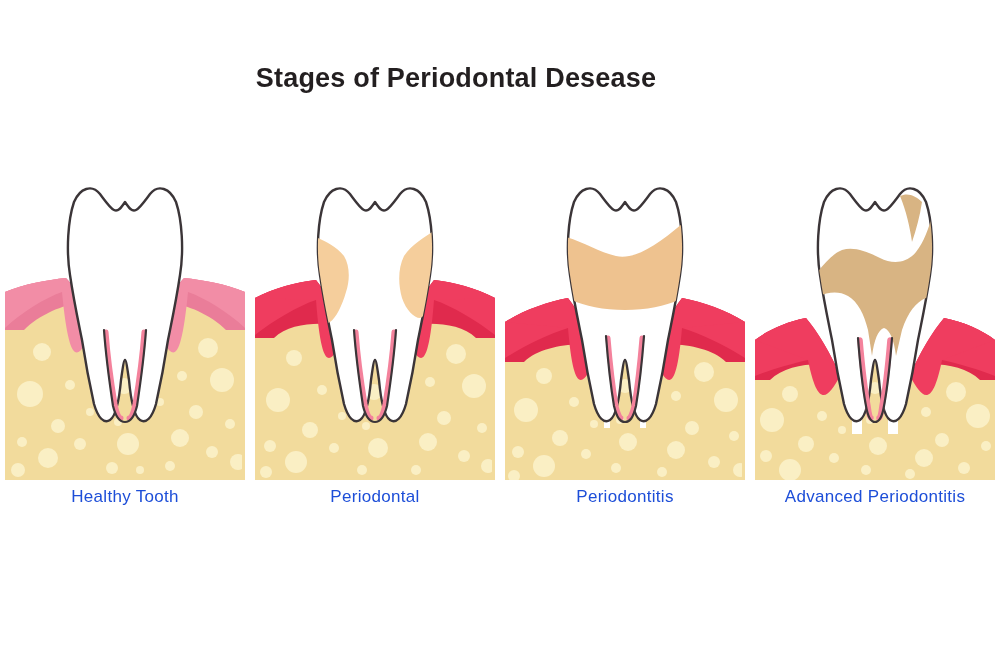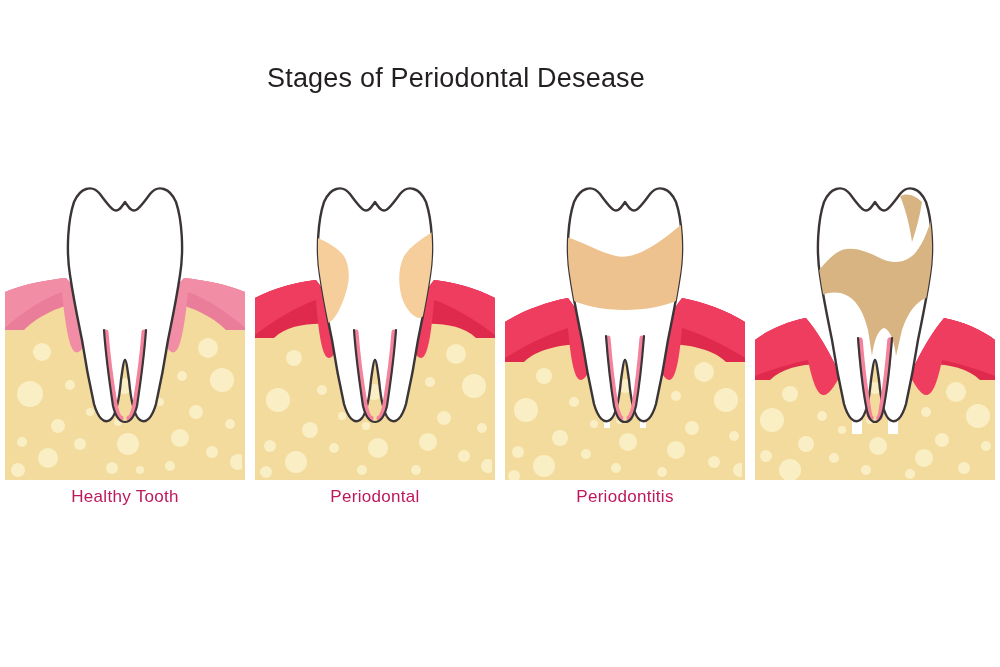--- a/index.html
+++ b/index.html
@@ -21,21 +21,21 @@
     height: 667px;
     background: #ffffff;
   }
   .chart-title {
     position: absolute;
     top: 63px;
     left: 0;
     width: 912px;
     text-align: center;
     font-size: 27px;
-    font-weight: 400;
+    font-weight: 700;
     color: #231f20;
     letter-spacing: 0.2px;
     font-family: "Liberation Sans", sans-serif;
   }
   .stages-row {
     position: absolute;
     top: 180px;
     left: 0;
     width: 1000px;
     height: 360px;
@@ -53,21 +53,21 @@
     align-items: center;
   }
   .stage-figure {
     width: 250px;
     height: 305px;
     display: block;
   }
   .stage-label {
     font-size: 17px;
     font-weight: 400;
-    color: #be185d;
+    color: #1d4ed8;
     letter-spacing: 0.3px;
     text-align: center;
     margin-top: 2px;
     font-family: "Liberation Sans", sans-serif;
     white-space: nowrap;
   }
 </style>
 </head>
 <body>
 
@@ -449,16 +449,17 @@
         </g>
 
         <g fill="none" stroke="#f4829c" stroke-width="5.5" stroke-linecap="round">
           <path d="M110,160 C112,184 115,210 118,226 C119,234 120,238 121,238"></path>
           <path d="M140,160 C138,184 135,210 132,226 C131,234 130,238 129,238"></path>
         </g>
         <g fill="none" stroke="#3b3538" stroke-width="2.2" stroke-linecap="round">
           <path d="M108,158 C110,184 113,210 116,226 C118,238 121,242 125,242 C129,242 132,238 134,226 C137,210 140,184 142,158"></path>
         </g>
       </svg>
+      <div class="stage-label">Advanced Periodontitis</div>
     </div>
 
   </div>
 </div>
 
 </body></html>

